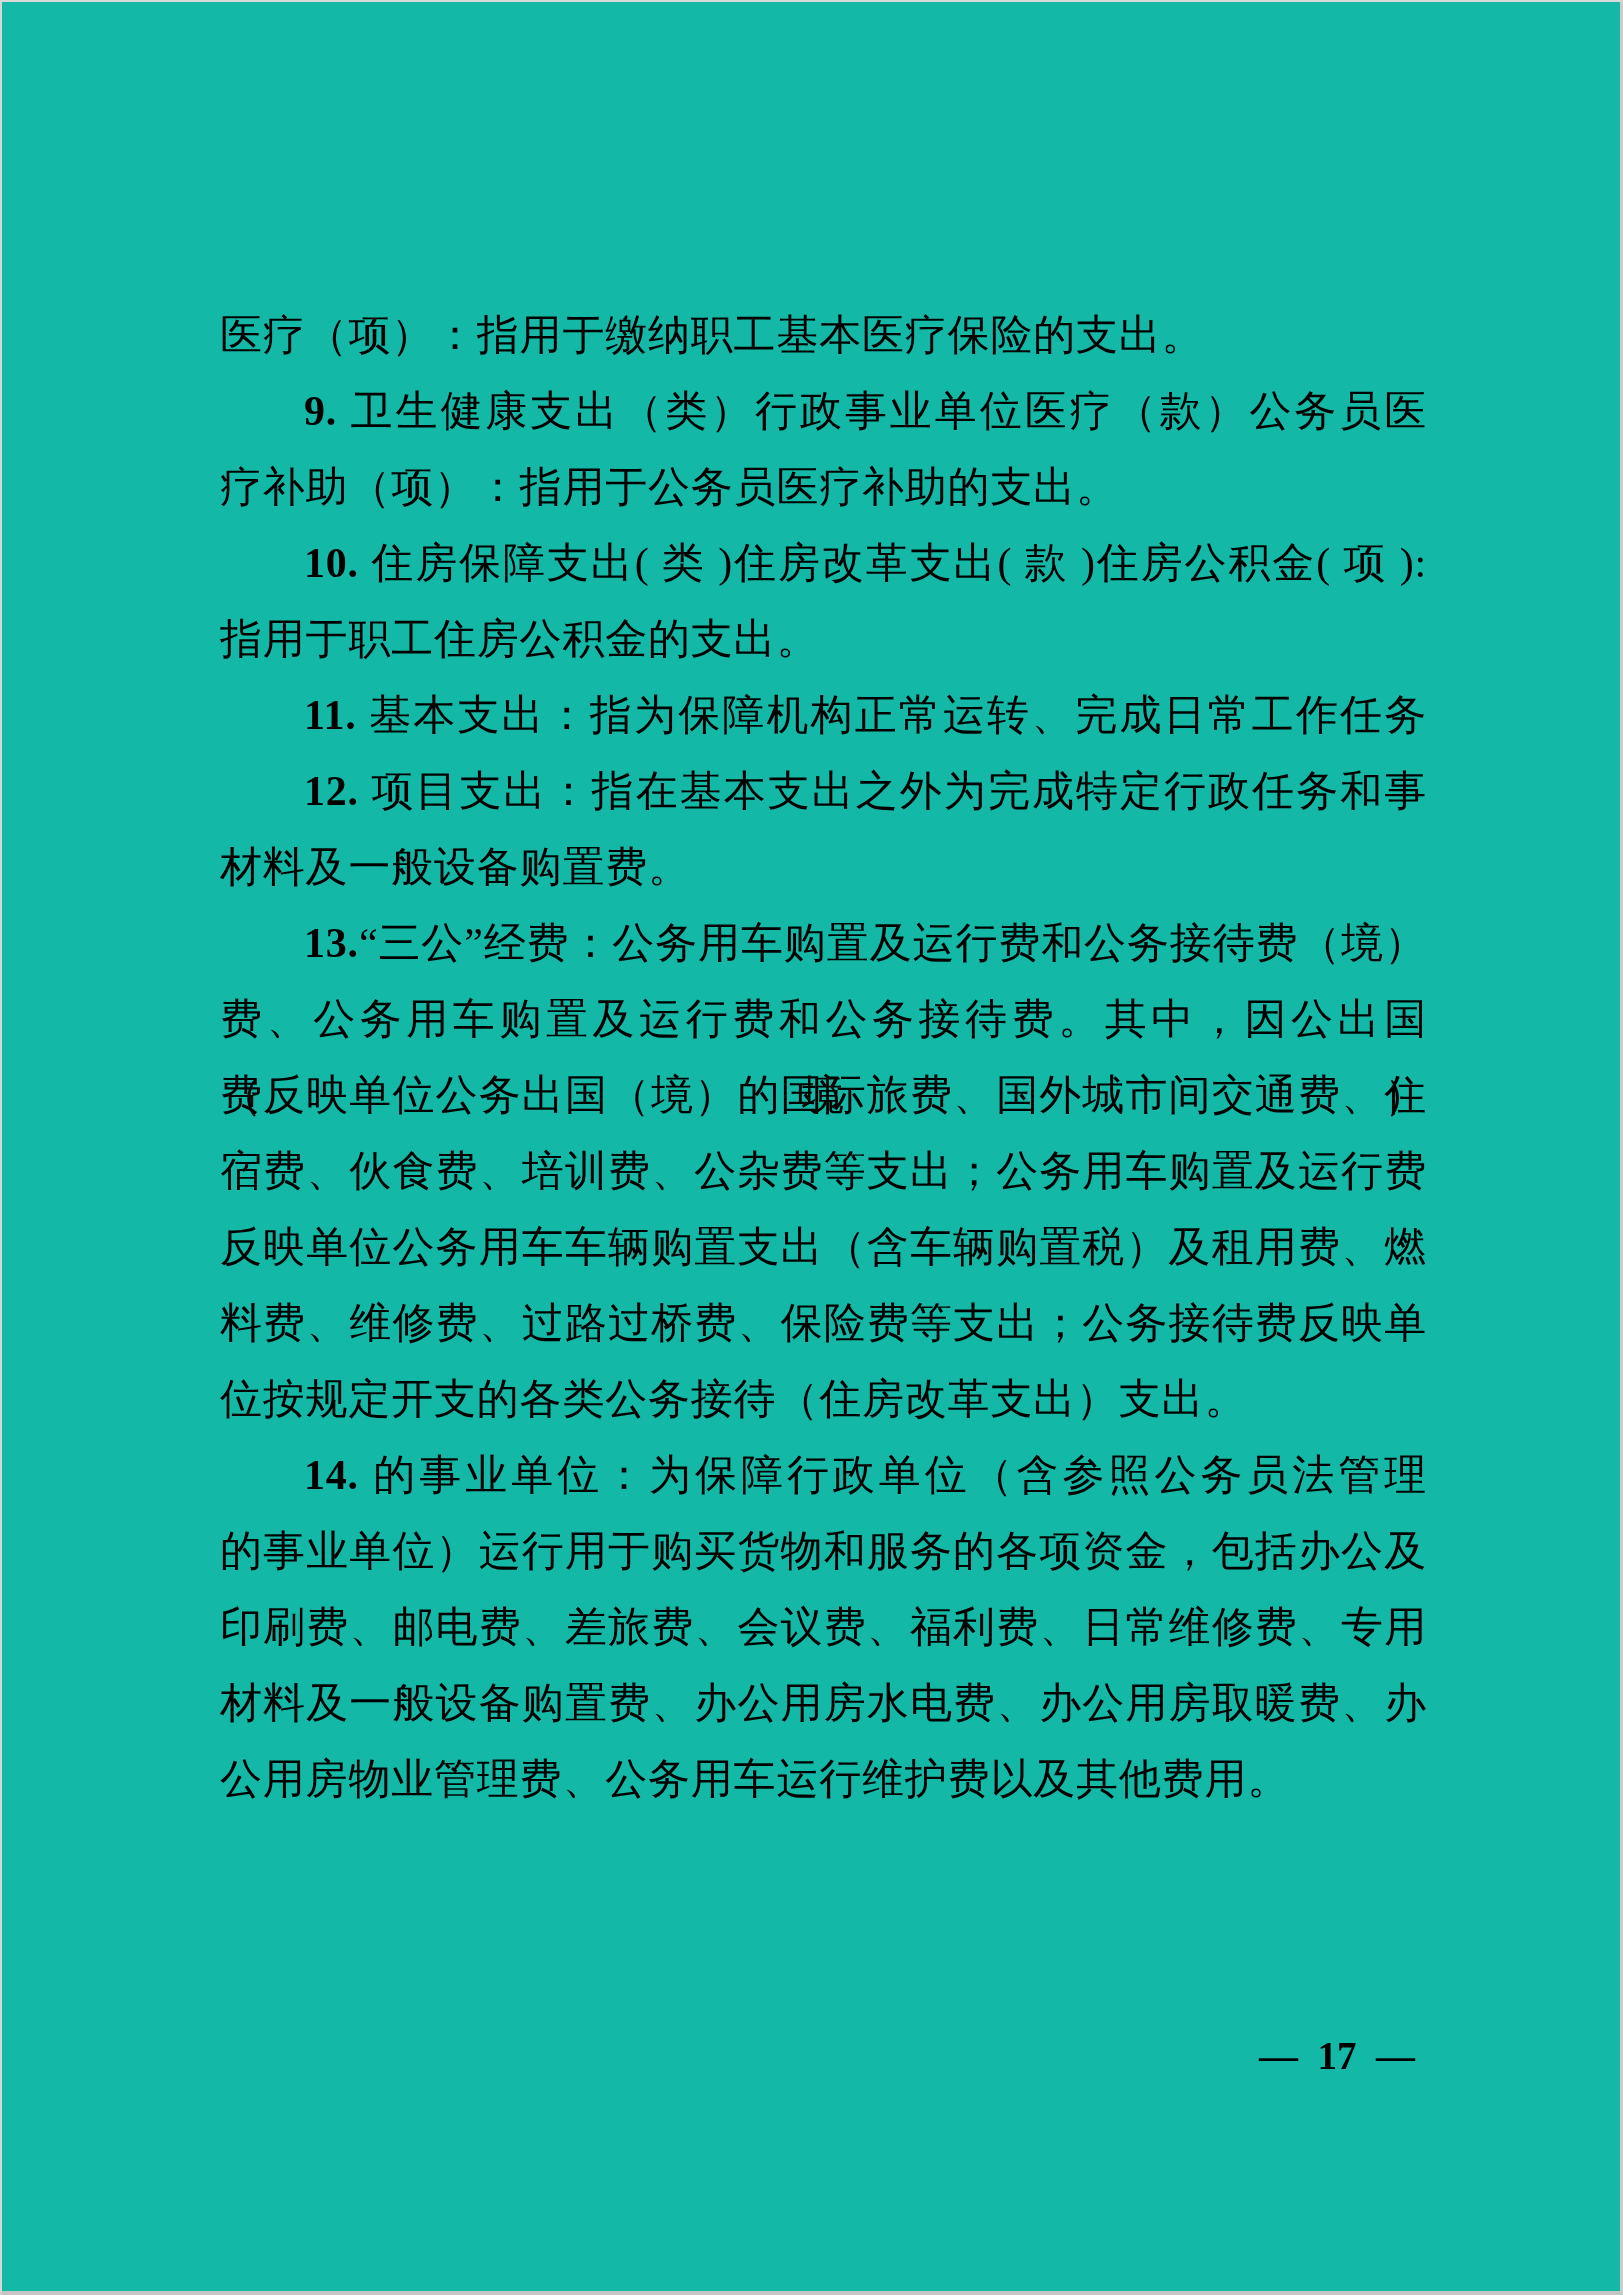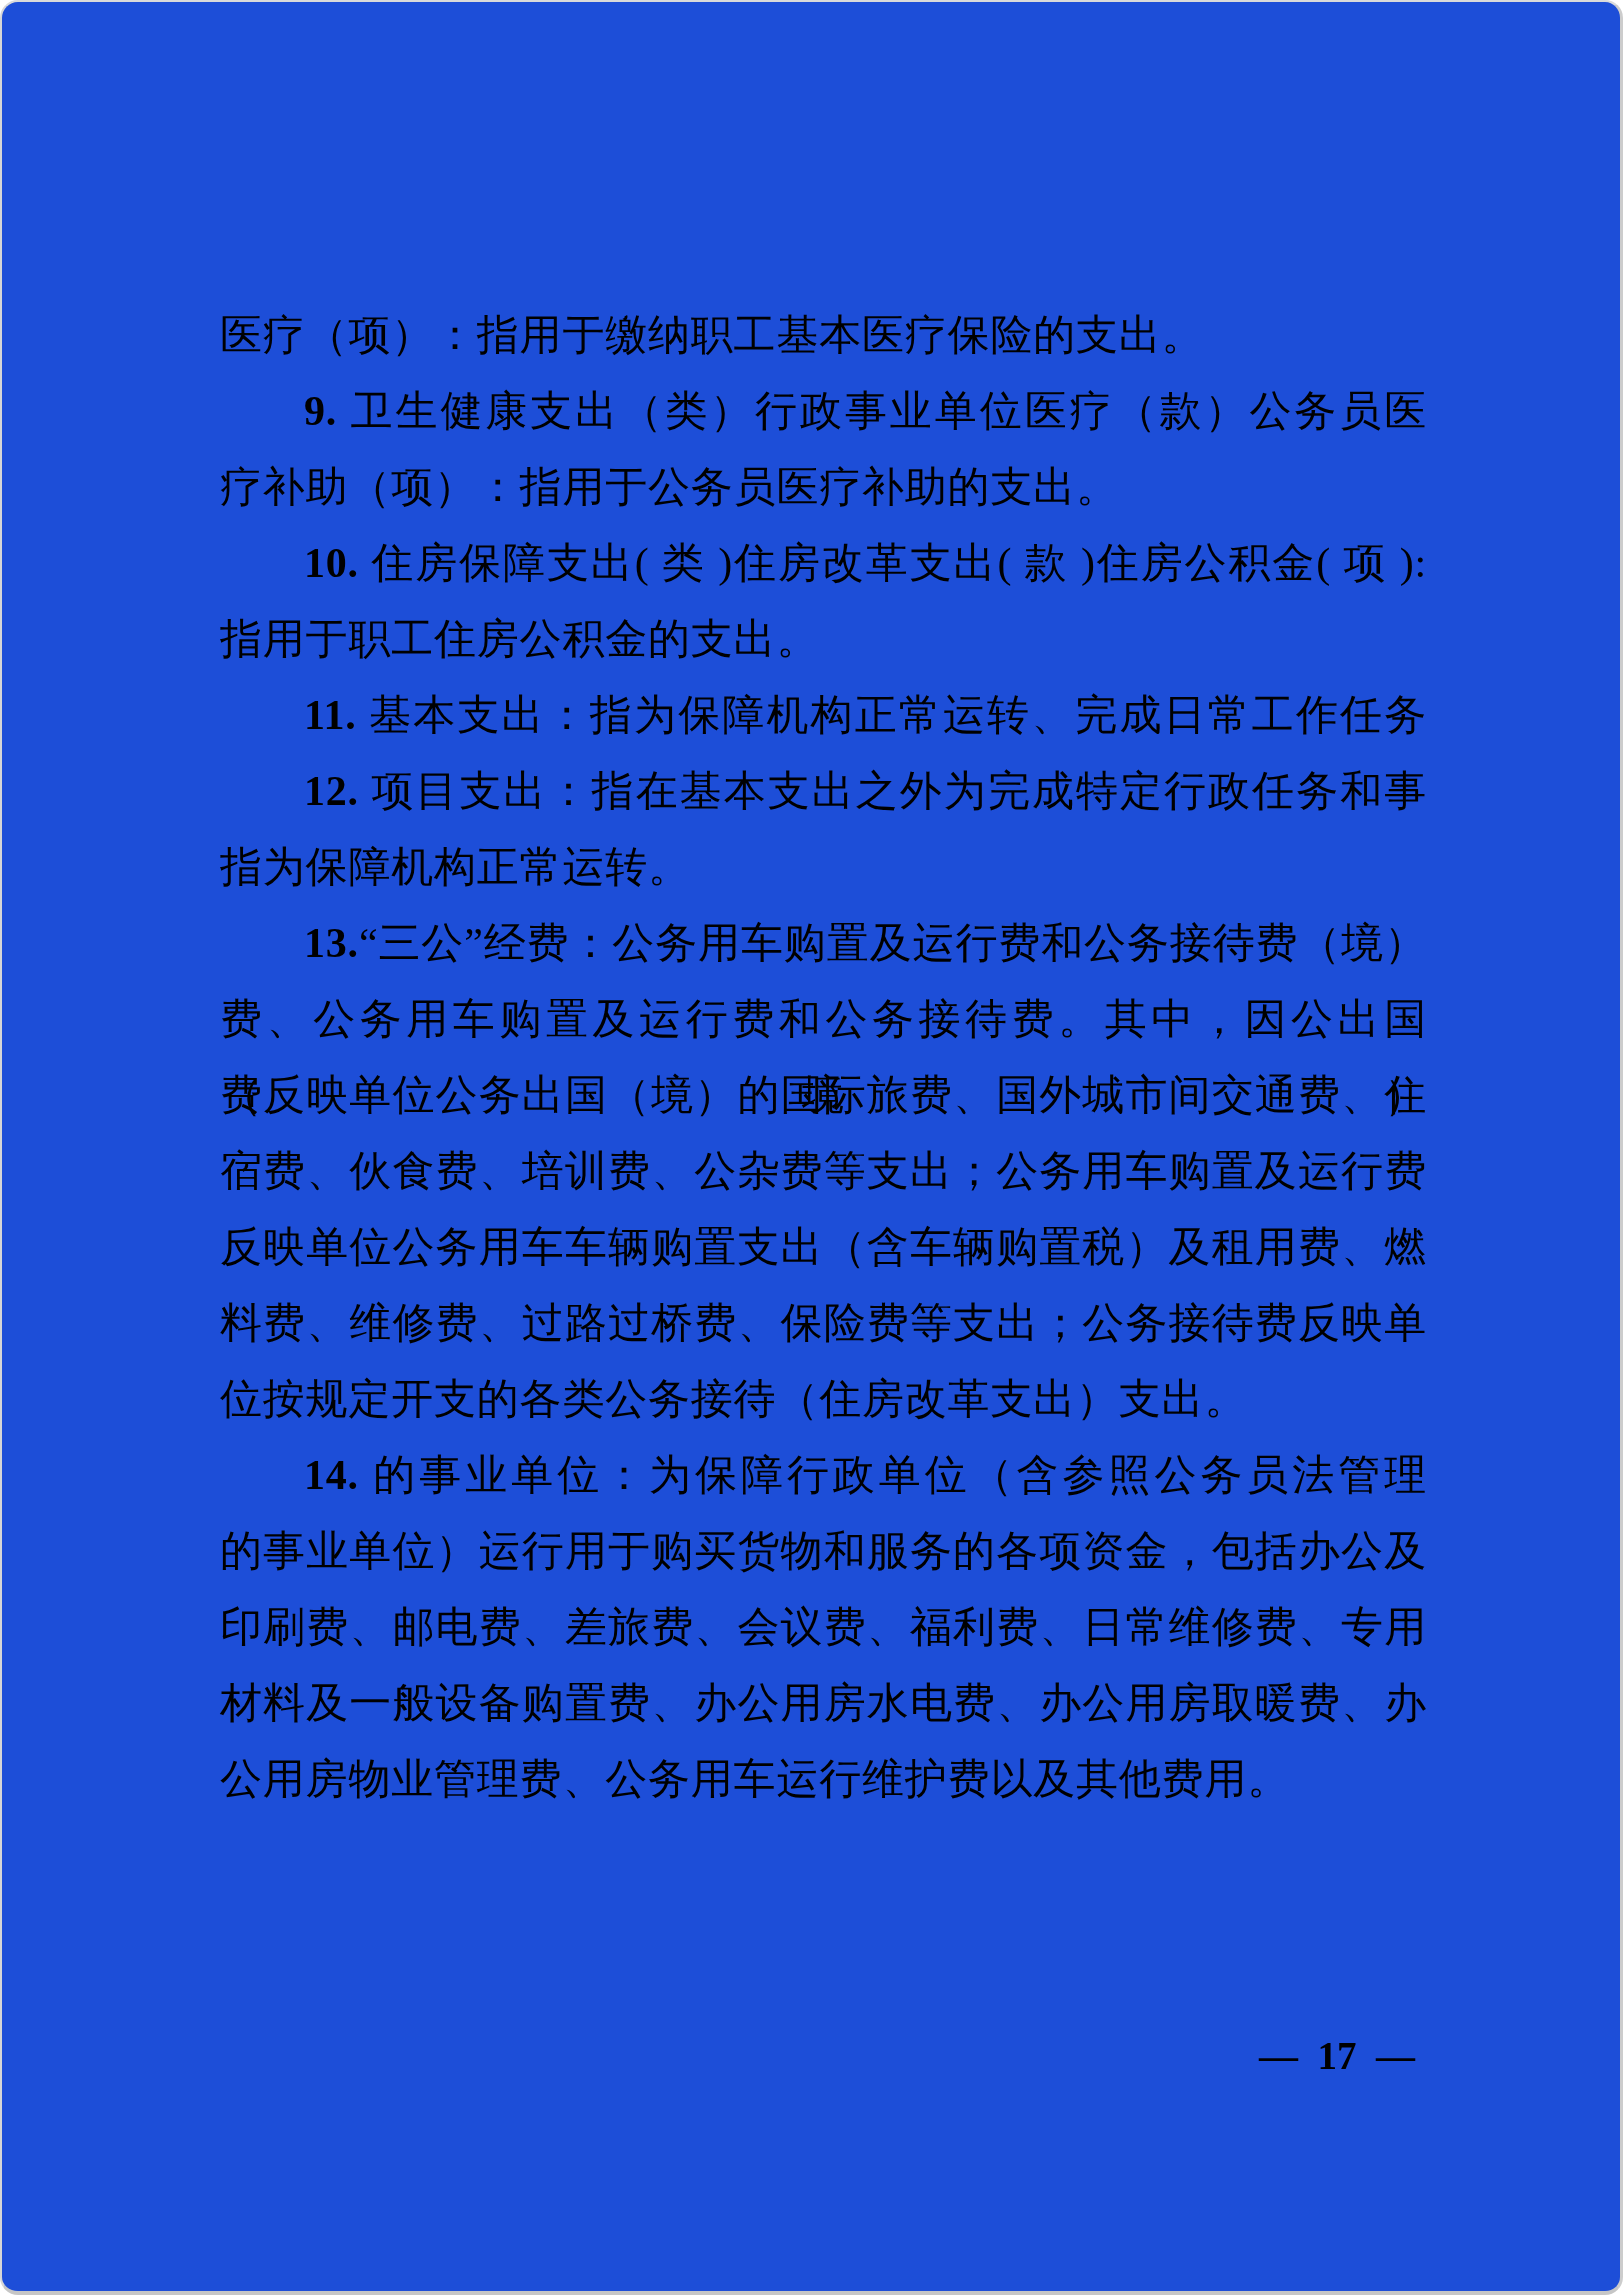--- a/index.html
+++ b/index.html
@@ -8,26 +8,25 @@
     height: 2295px;
     position: relative;
     background: #ffffff;
     color: #000000;
     font-family: "Liberation Serif", "DejaVu Serif", serif;
   }
   .page {
     position: absolute;
     inset: 0;
     box-sizing: border-box;
-    background: #1d4ed8;
+    background: #14b8a6;
     border-left: 2.4px solid #d6d6d6;
     border-top: 2.4px solid #dadada;
     border-right: 3.2px solid #cccccc;
     border-bottom: 4.9px solid #c6c6c6;
-    border-radius: 18px;
   }
   .content {
     position: absolute;
     left: 218px;
     top: 295px;
     width: 1207px;
     overflow: visible;
   }
   .para { margin: 0; padding: 0; }
   .line {
@@ -73,21 +72,21 @@
       </div>
       <div class="para">
         <div class="line fill ind"><b class="num">10.</b><span> 住房保障支出( 类 )住房改革支出( 款 )住房公积金( 项 ):</span></div>
         <div class="line"><span>指用于职工住房公积金的支出。</span></div>
       </div>
       <div class="para">
         <div class="line fill ind"><b class="num">11.</b><span> 基本支出：指为保障机构正常运转、完成日常工作任务</span></div>
       </div>
       <div class="para">
         <div class="line fill ind"><b class="num">12.</b><span> 项目支出：指在基本支出之外为完成特定行政任务和事</span></div>
-        <div class="line"><span>指为保障机构正常运转。</span></div>
+        <div class="line"><span>材料及一般设备购置费。</span></div>
       </div>
       <div class="para">
         <div class="line fill ind"><b class="num">13.</b><span>“三公”经费：公务用车购置及运行费和公务接待费（境）</span></div>
         <div class="line fill"><span>费、公务用车购置及运行费和公务接待费。其中，因公出国（境）</span></div>
         <div class="line fill"><span>费反映单位公务出国（境）的国际旅费、国外城市间交通费、住</span></div>
         <div class="line fill"><span>宿费、伙食费、培训费、公杂费等支出；公务用车购置及运行费</span></div>
         <div class="line fill"><span>反映单位公务用车车辆购置支出（含车辆购置税）及租用费、燃</span></div>
         <div class="line fill"><span>料费、维修费、过路过桥费、保险费等支出；公务接待费反映单</span></div>
         <div class="line"><span>位按规定开支的各类公务接待（住房改革支出）支出。</span></div>
       </div>

